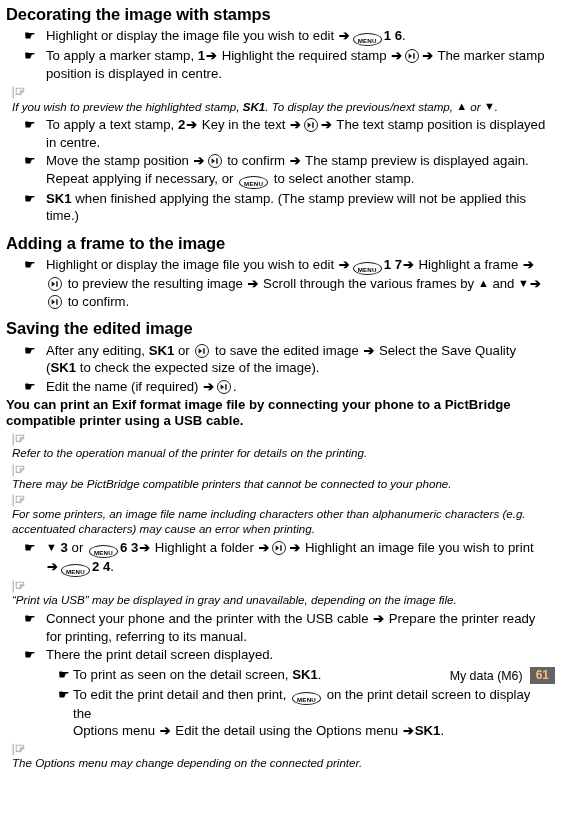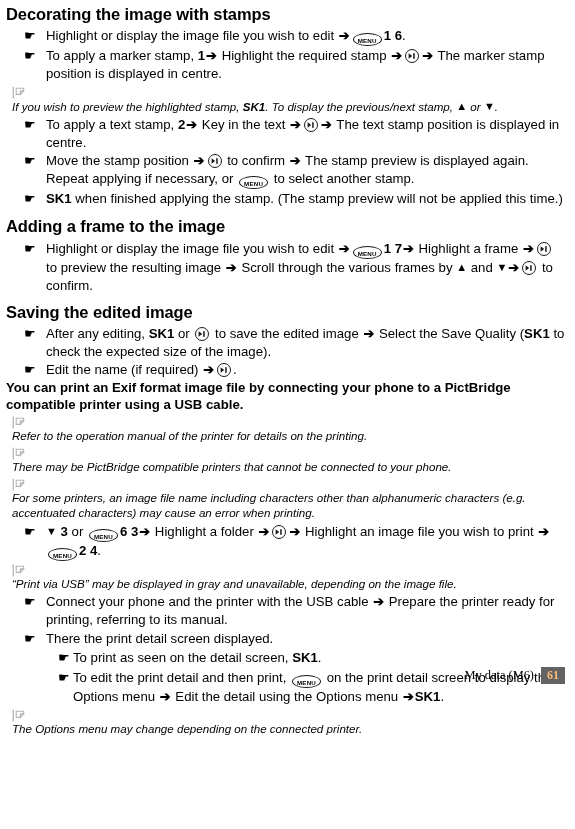--- a/index.html
+++ b/index.html
@@ -13,21 +13,21 @@
     font-family: "Liberation Sans", sans-serif;
     color: #000000;
     position: relative;
     overflow: hidden;
   }
   .page {
     width: 575px;
     height: 690px;
     position: relative;
     box-sizing: border-box;
-    padding: 4px 10px 0 6px;
+    padding: 4px 26px 0 6px;
   }
 
   h2.section-heading {
     font-size: 16.5px;
     font-weight: bold;
     margin: 9px 0 3px 0;
     line-height: 1.18;
     letter-spacing: -0.1px;
   }
   h2.section-heading.first { margin-top: 1px; }
@@ -137,25 +137,24 @@
     position: relative;
     box-sizing: border-box;
   }
   .key-center svg { position: absolute; left: 1px; top: 1px; }
 
   .noteicon svg { display: block; }
 
   
   .footer {
     position: absolute;
-    right: 10px;
+    right: 20px;
     bottom: 6px;
     display: flex;
     align-items: center;
-    font-family: Liberation Serif, serif;
   }
   .footer .fcap {
     font-size: 12.4px;
     padding-right: 7px;
   }
   .footer .pageno {
     background: #636363;
     color: #fdba74;
     font-size: 12px;
     font-weight: bold;

